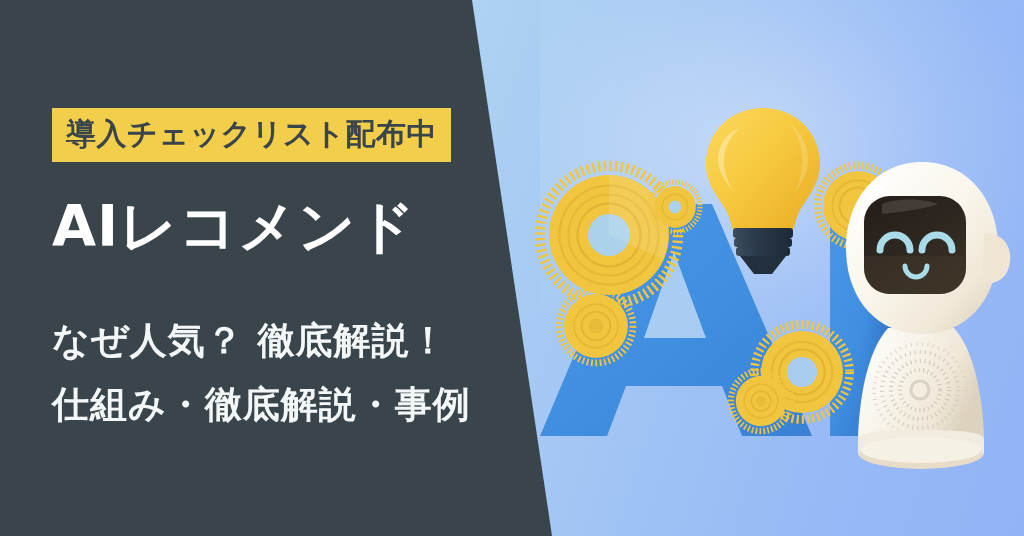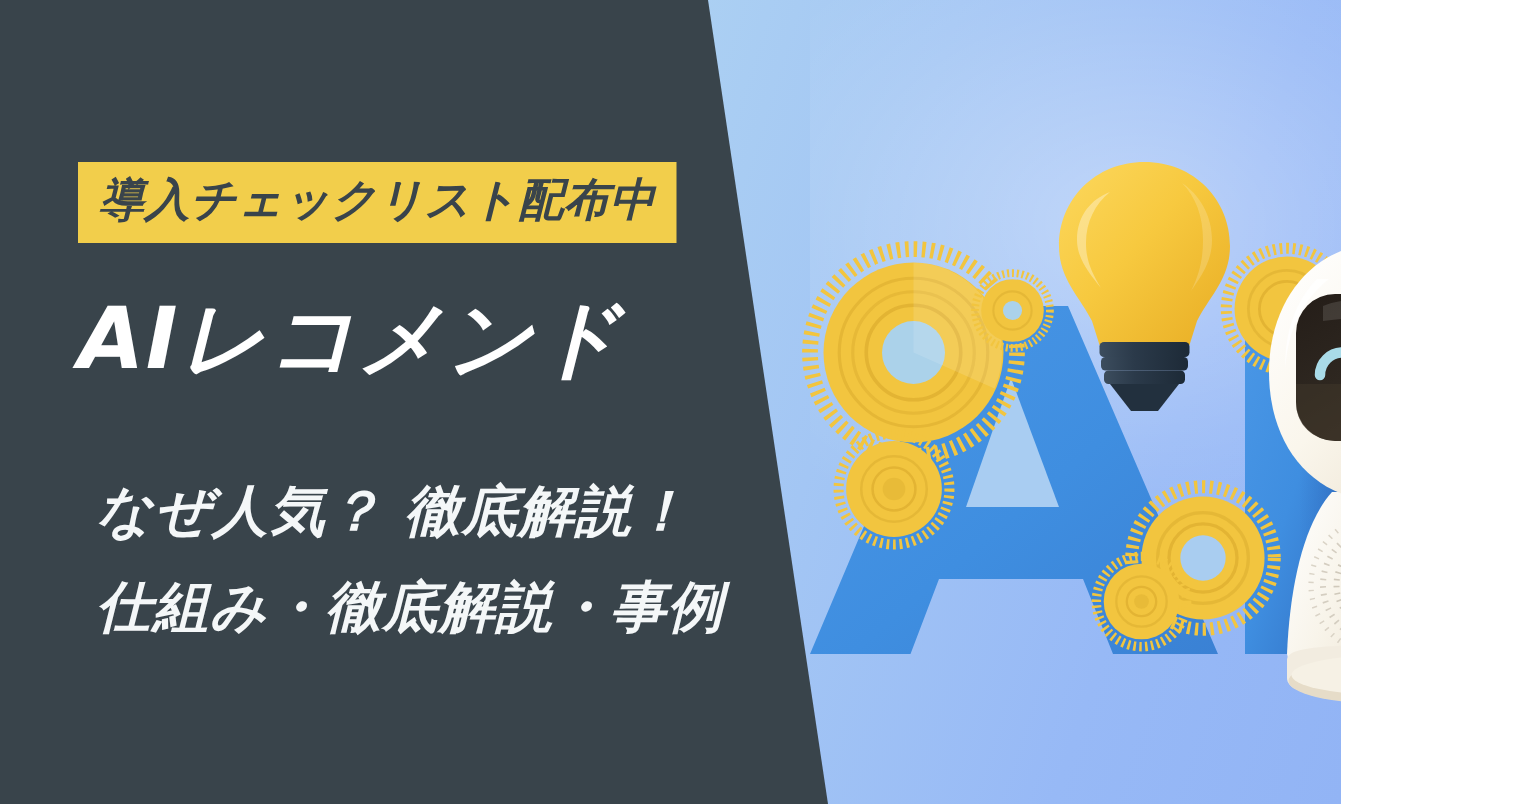--- a/index.html
+++ b/index.html
@@ -2,25 +2,24 @@
 <html><head>
 <meta charset="utf-8">
 <style>
   html, body {
     margin: 0;
     padding: 0;
     background: #ffffff;
   }
   #stage {
     position: relative;
-    width: 894px;
+    width: 1024px;
     height: 536px;
     overflow: hidden;
     font-family: "DejaVu Sans", "Liberation Sans", sans-serif;
-    font-style: italic;
   }
 
   
   .illus {
     position: absolute;
     inset: 0;
     background: linear-gradient(108deg,
                 #b4dcee 0%,
                 #b2daef 18%,
                 #aed3f2 38%,
@@ -100,21 +99,21 @@
     position: absolute;
     left: 0;
     top: 309px;
     color: #f4f7f8;
     font-size: 37px;
     font-weight: 700;
     line-height: 1.72;
     letter-spacing: 1px;
     white-space: nowrap;
   }
-  .subtitle div { white-space: nowrap; margin-left: 12px; }
+  .subtitle div { white-space: nowrap; }
 </style>
 </head>
 <body>
 
 <div id="stage">
 
   <div class="illus"></div>
   <div class="illus-glow"></div>
 
   <svg class="letters" viewBox="0 0 1024 536">

